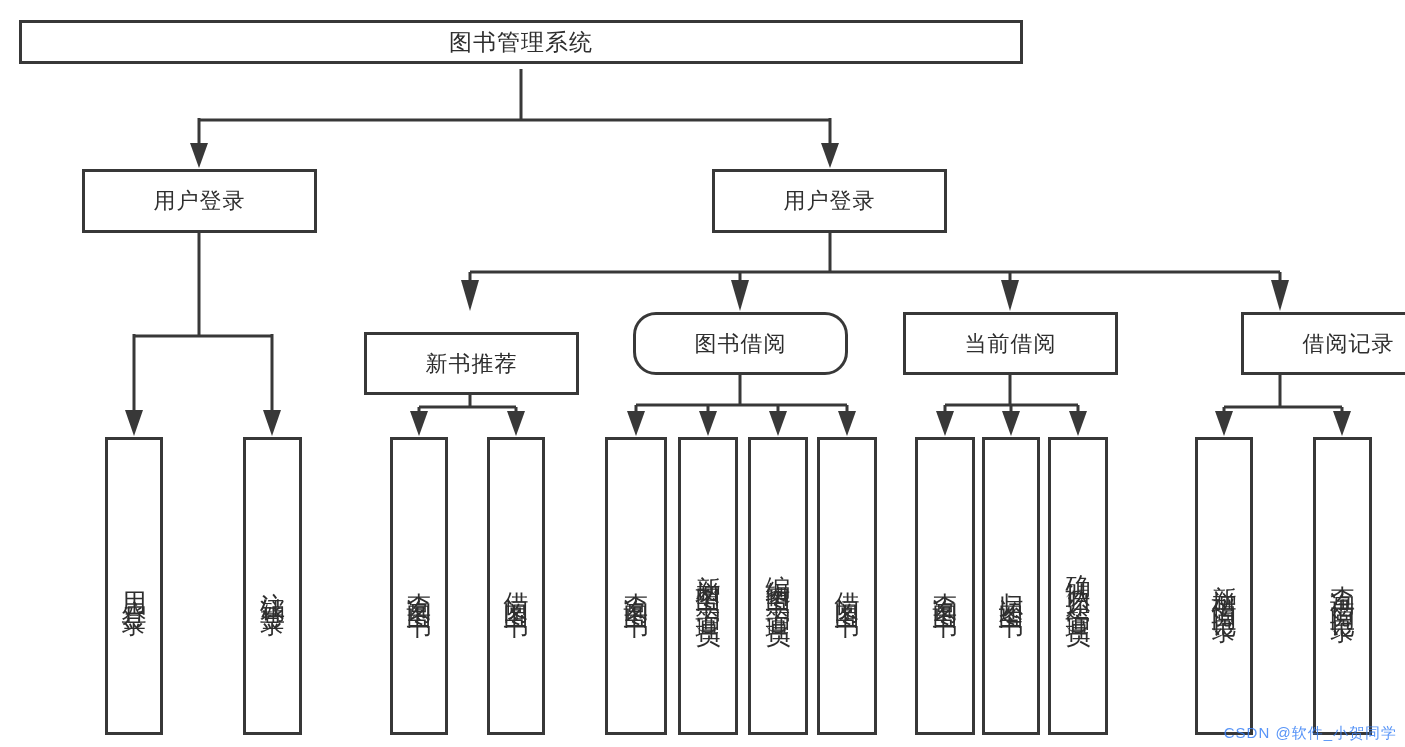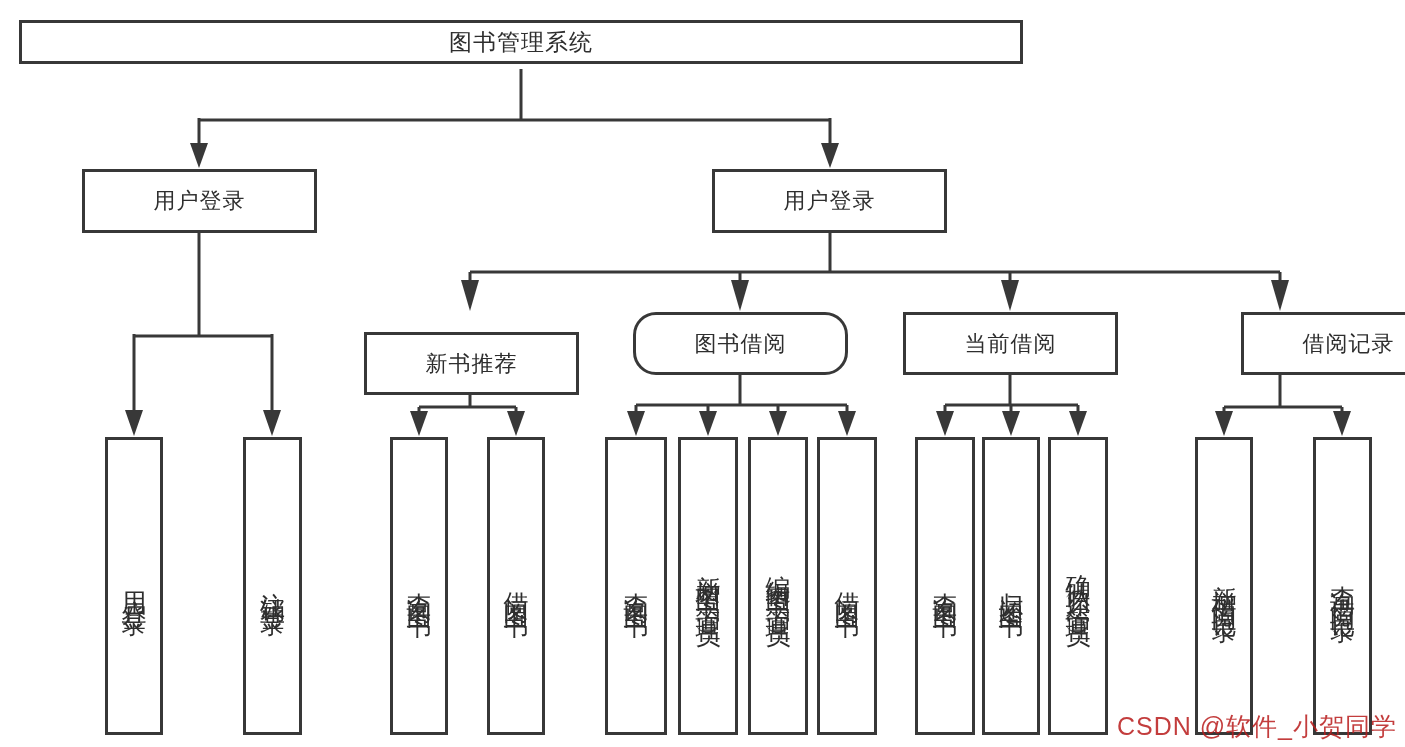--- a/index.html
+++ b/index.html
@@ -26,22 +26,22 @@
     writing-mode:vertical-rl;
     text-orientation:mixed;
     font-size:25px;
     letter-spacing:7px;
     line-height:1;
     padding:4px 0;
   }
   .watermark{
     position:absolute;
     right:8px;bottom:4px;
-    font-size:25px;
-    color:#b91c1c;
+    font-size:15px;
+    color:#3b82f6;
     opacity:.85;
     letter-spacing:1px;
     z-index:5;
     font-family:"Liberation Sans",sans-serif;
     white-space:nowrap;
   }
 </style>
 </head>
 <body>
 

